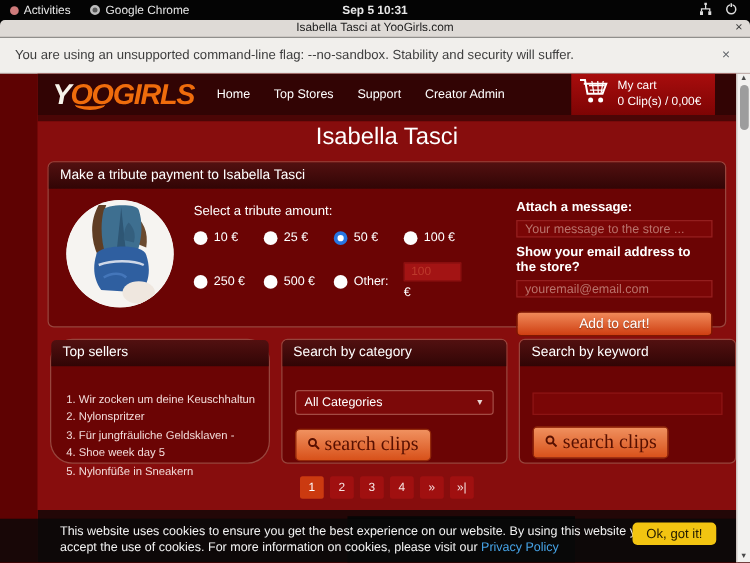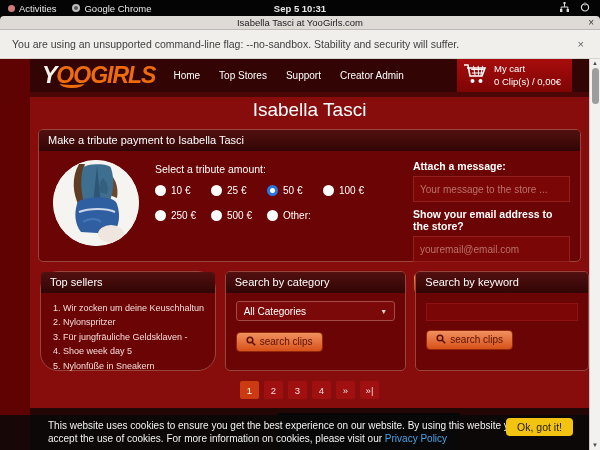--- a/index.html
+++ b/index.html
@@ -61,42 +61,42 @@
   .radio-cell { display:flex; align-items:center; gap:5px; cursor:pointer; }
   .radio { width:11px; height:11px; border-radius:50%; background:#fdfdfd; flex-shrink:0; }
   .radio.checked { background:#fff; border:3.5px solid #2776e3; }
   .radio-label { color:#fff; font-size:10px; white-space:nowrap; }
   .other-wrap { display:flex; flex-direction:column; }
   .other-input { width:46px; height:15px; background:#a31414; border:1px solid #8c1010;
     color:#bd3a2c; font-size:9.5px; padding:0 5px; font-family:"Liberation Sans",sans-serif; }
   .other-cur { color:#fff; font-size:10px; margin-top:4px; }
   .msg-col { flex:1; margin-left:10px; display:flex; flex-direction:column; }
   .msg-label { color:#fff; font-size:10.5px; font-weight:bold; margin-bottom:4px; }
-  .red-input { width:100%; height:26px; background:#7a0606; border:1px solid #941f1f; color:#e8c9c4;
+  .red-input { width:100%; height:14px; background:#7a0606; border:1px solid #941f1f; color:#e8c9c4;
     font-size:10px; padding:0 6px; margin-bottom:6px; font-family:"Liberation Sans",sans-serif; }
   .red-input::placeholder { color:#b9736c; }
   .add-cart-btn { margin-top:5px; height:20px; background:linear-gradient(#f08a5a,#cf3f12);
     border:1px solid #7e1800; border-radius:4px; color:#fff; font-size:11px; cursor:pointer;
     font-family:"Liberation Sans",sans-serif; text-shadow:0 1px 1px rgba(0,0,0,.4); }
 
   
   .panels-row { display:flex; gap:9px; margin:9px 0 0 10px; }
   .panels-row .panel { height:100px; }
   .p-top { width:178px;border-radius:18px; }
   .p-cat { width:184px; }
   .p-key { width:176px; }
-  .panel-body { padding:8px 10px; }
+  .panel-body { padding:19px 10px; }
   .sellers-list { list-style:none; font-size:9px; color:#f2dcda; line-height:1.6; padding-left:2px; }
   .select-box { height:20px; background:#7c0909; border:1px solid #a34b44; border-radius:3px;
     display:flex; align-items:center; justify-content:space-between; padding:0 7px; color:#fff;
     font-size:10px; cursor:pointer; }
   .caret { font-size:7px; color:#e8d5d2; }
   .search-btn { margin-top:11px; display:inline-flex; align-items:flex-start; gap:4px; padding:3px 9px;
     background:linear-gradient(#f0915f,#d8511a); border:1px solid #93290a; border-radius:4px;
-    color:#581000; font-size:10px; cursor:pointer; font-family:Liberation Sans, sans-serif; }
+    color:#581000; font-size:16px; cursor:pointer; font-family:Liberation Serif, serif; }
   .key-input { width:100%; height:18px; background:#7a0606; border:1px solid #8c1414;
     color:#e8c9c4; font-size:10px; padding:0 5px; font-family:"Liberation Sans",sans-serif; }
   .p-key .search-btn { margin-top:9px; }
 
   
   .pagination { display:flex; justify-content:center; gap:5px; margin-top:10px; }
   .page-btn { min-width:19px; height:18px; background:#a01010; border-radius:2px; color:#f5e2e0;
     font-size:9.5px; display:flex; align-items:center; justify-content:center; cursor:pointer; padding:0 4px; }
   .page-btn.active { background:#cb3a10; color:#fff; }
 
@@ -236,20 +236,24 @@
               <span class="radio-label">250 €</span>
             </label>
             <label class="radio-cell">
               <span class="radio"></span>
               <span class="radio-label">500 €</span>
             </label>
             <label class="radio-cell">
               <span class="radio"></span>
               <span class="radio-label">Other:</span>
             </label>
+            <span class="other-wrap">
+              <input class="other-input" value="100" style="">
+              <span class="other-cur">€</span>
+            </span>
           </div>
         </div>
 
         <div class="msg-col">
           <div class="msg-label">Attach a message:</div>
           <input class="red-input" placeholder="Your message to the store ..." style="">
           <div class="msg-label">Show your email address to the store?</div>
           <input class="red-input" placeholder="youremail@email.com" style="">
           <button class="add-cart-btn">Add to cart!</button>
         </div>

